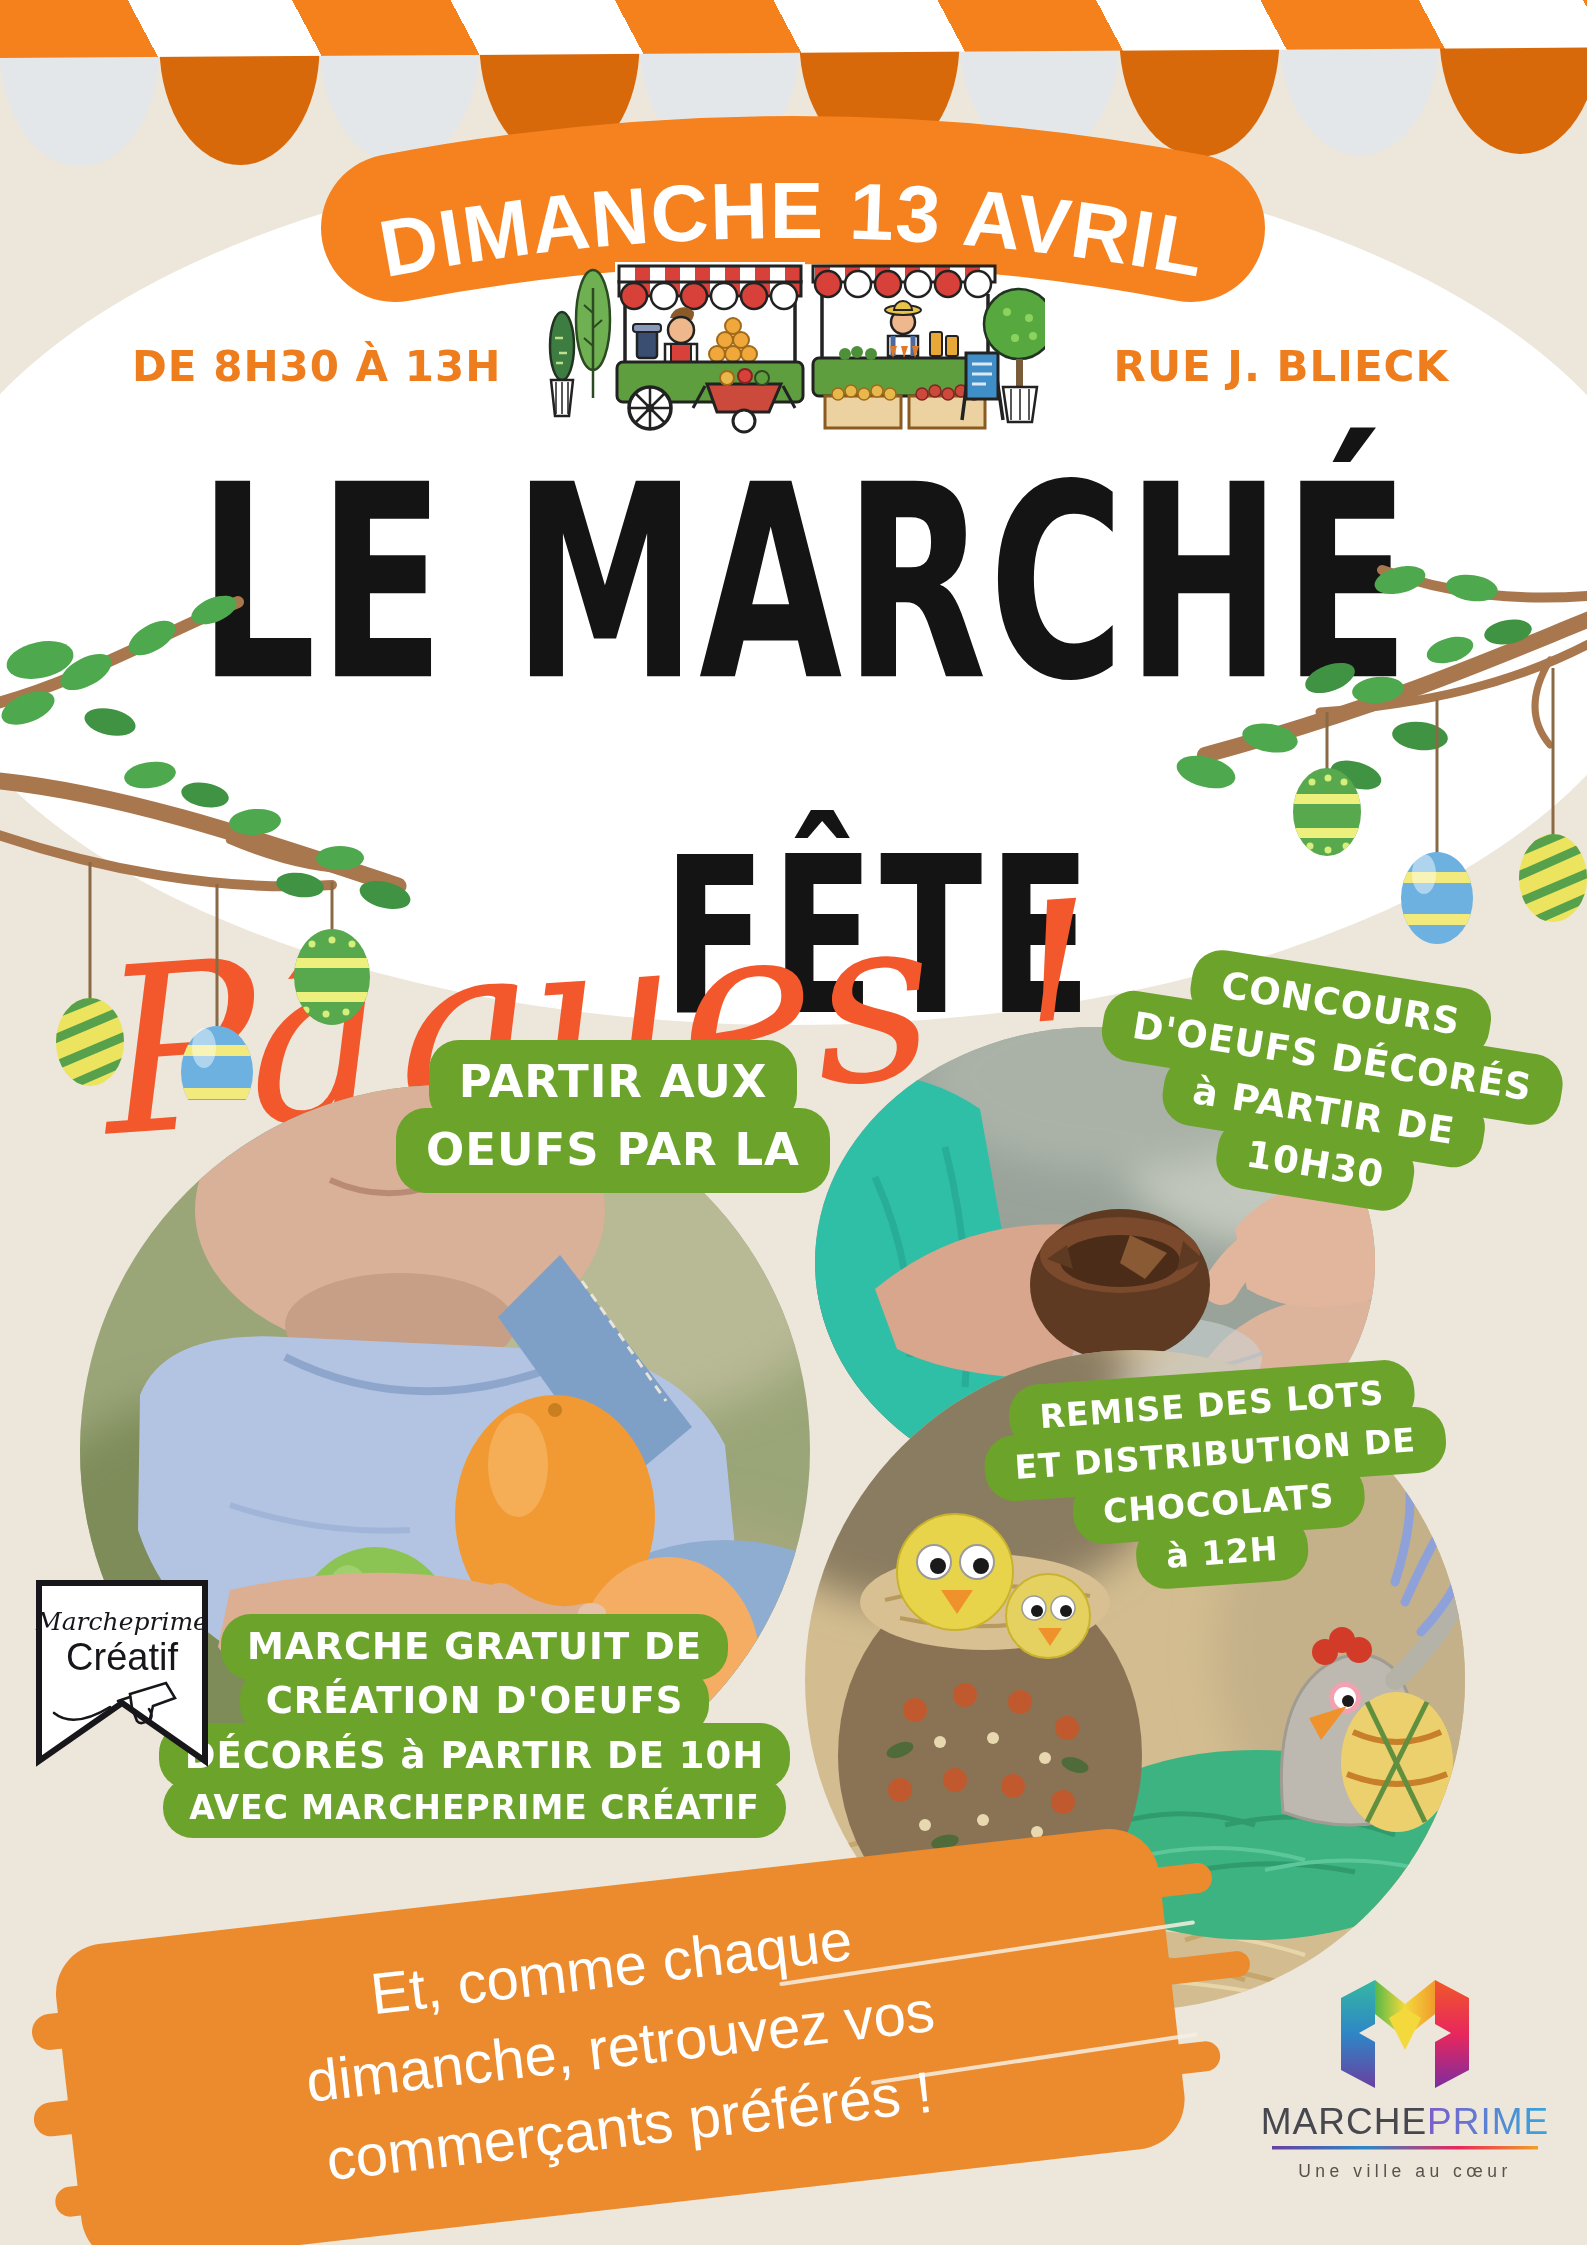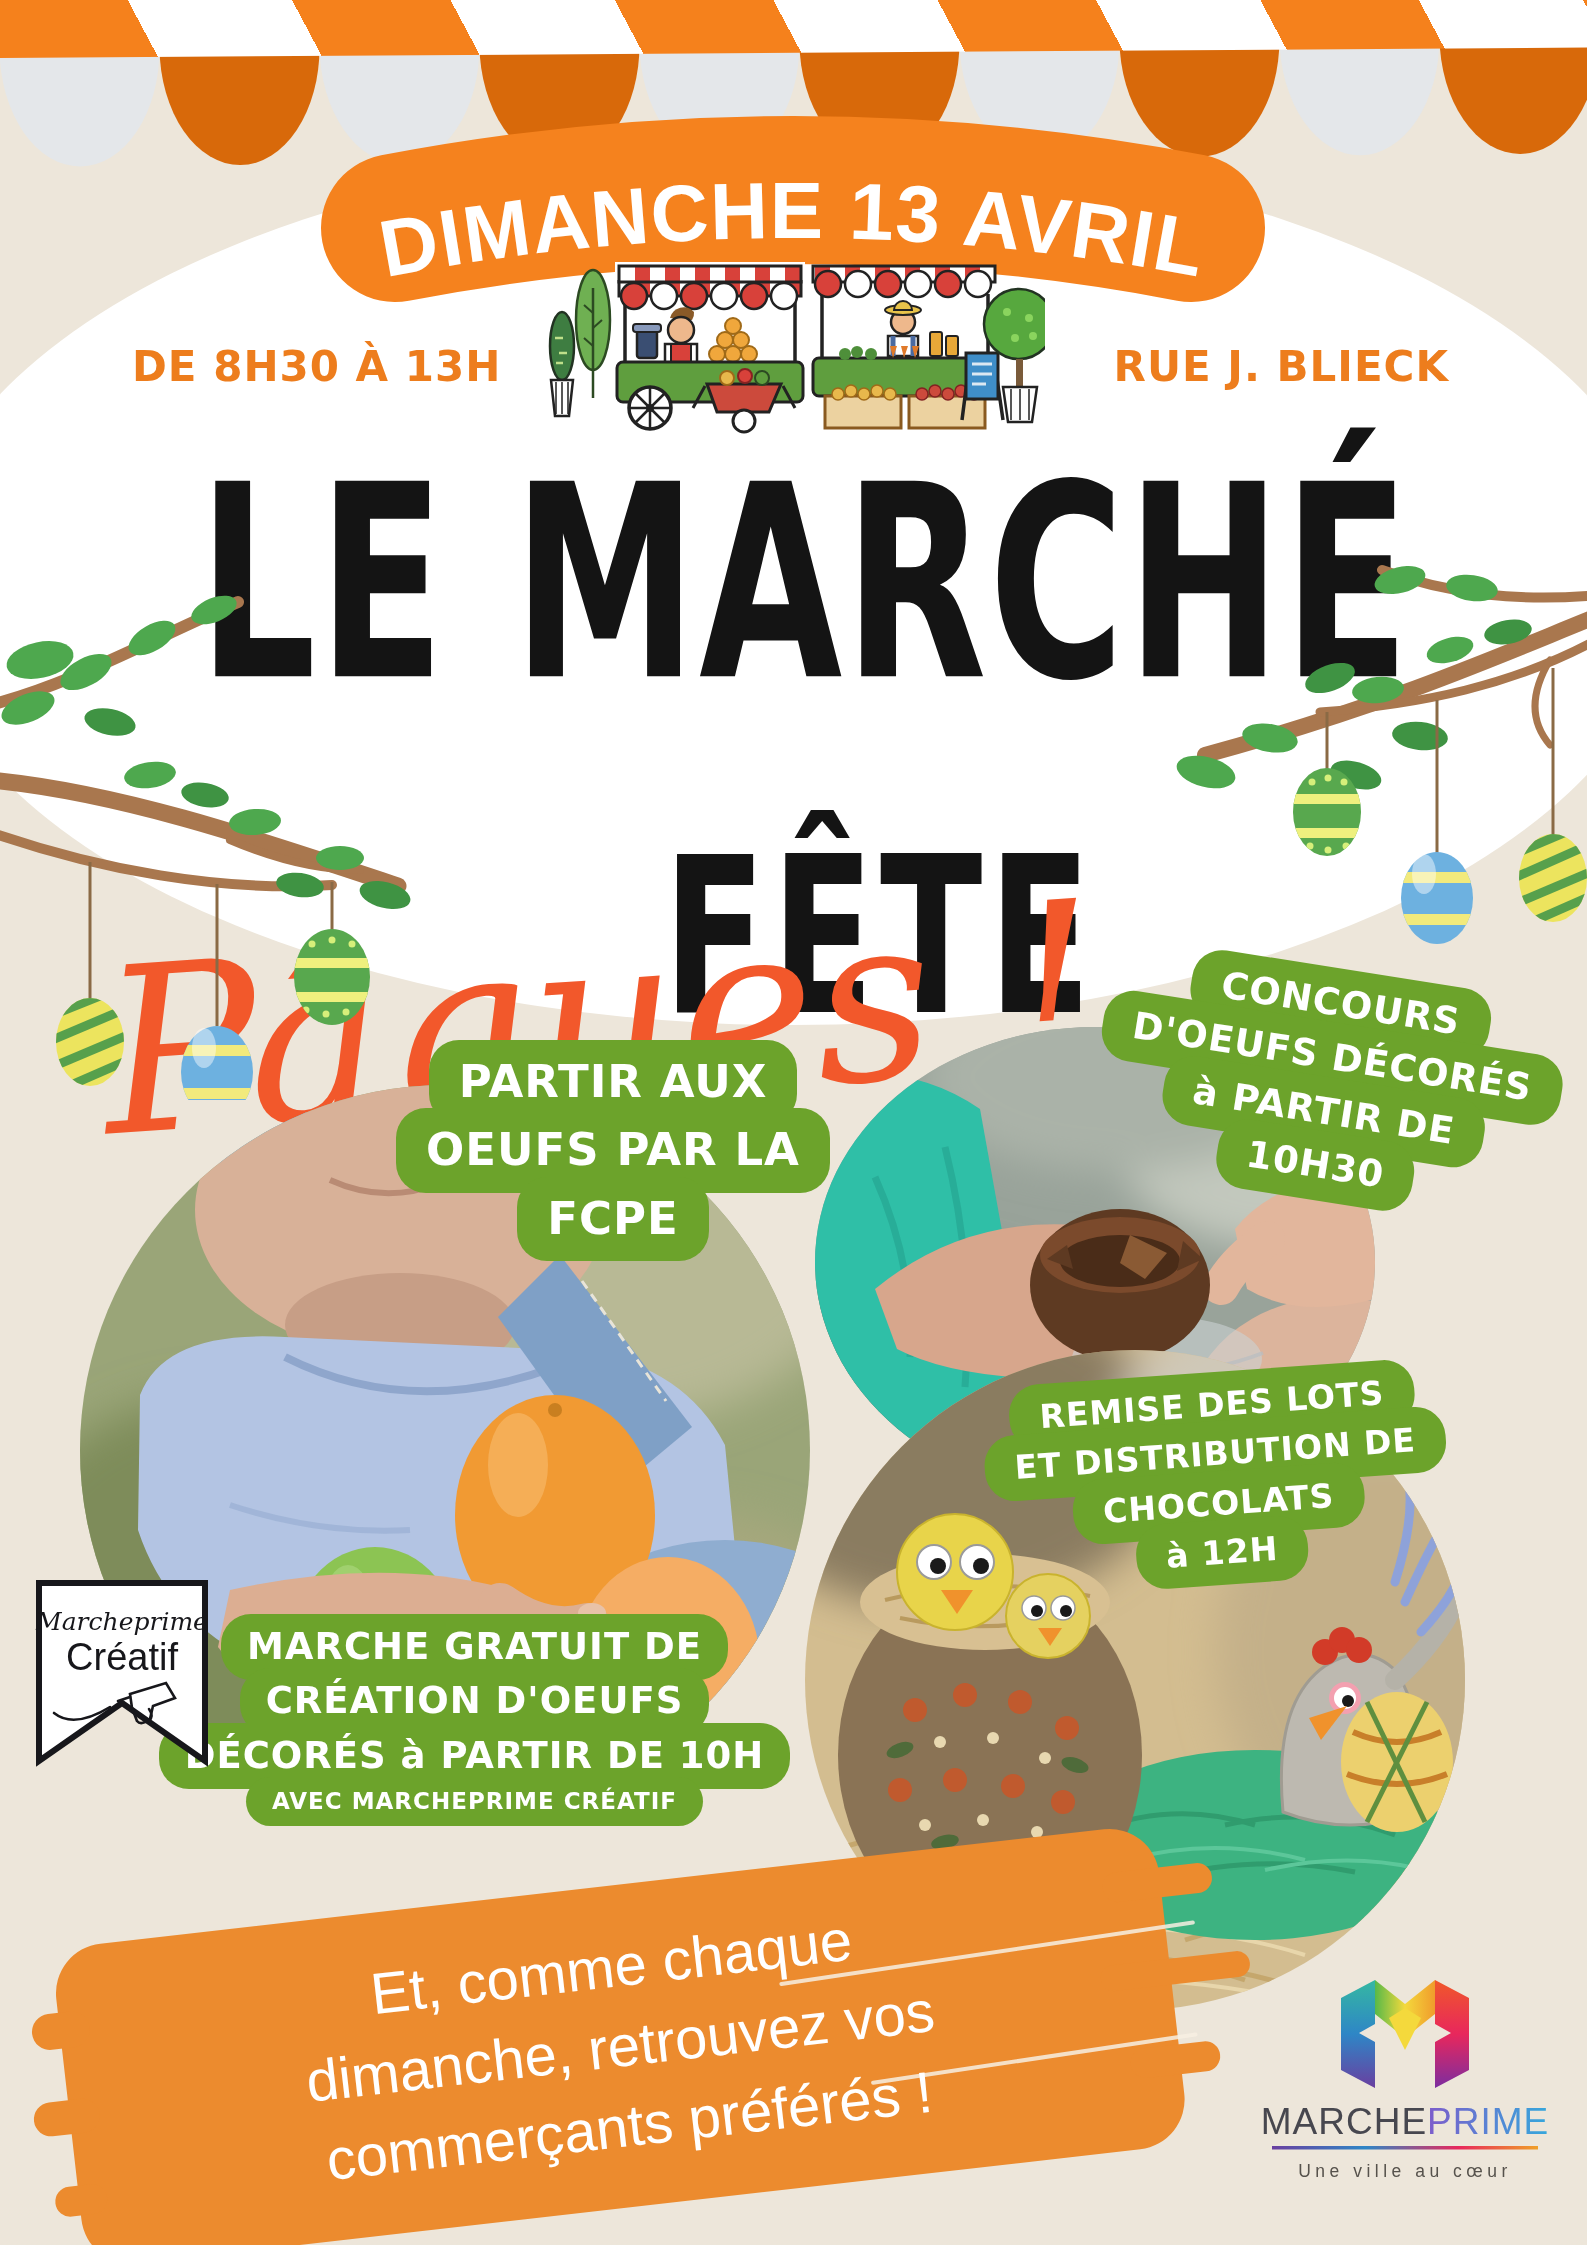--- a/index.html
+++ b/index.html
@@ -44,21 +44,21 @@
                border-radius:30px;padding:12px 30px;margin-top:-16px;letter-spacing:1px;line-height:1.25;}
   .badge .line:first-child{margin-top:0;}
   .badge-chasse{left:398px;top:1040px;width:430px;}
   .badge-chasse .line{font-size:45px;padding:14px 30px;}
   .badge-concours{left:1108px;top:968px;width:440px;transform:rotate(9deg);}
   .badge-concours .line{font-size:37px;}
   .badge-remise{left:992px;top:1372px;width:450px;transform:rotate(-4deg);}
   .badge-remise .line{font-size:33px;}
   .badge-atelier{left:142px;top:1614px;width:665px;}
   .badge-atelier .line{font-size:37px;padding:10px 26px;margin-top:-12px;}
-  .badge-atelier .line:nth-child(4){font-size:23px;}
+  .badge-atelier .line:nth-child(4){font-size:33px;}
 
   
   .pennant{left:34px;top:1578px;width:176px;height:196px;}
   .pennant .script-name{font-family:"DejaVu Serif",serif;font-style:italic;}
 
   
   .brush-banner{position:absolute;left:66px;top:1898px;width:1110px;height:322px;
                 transform:rotate(-6.5deg);transform-origin:40% 50%;}
   .brush-core{position:absolute;inset:0;background:#EC8B2E;border-radius:50px;}
   .tip{position:absolute;background:#EC8B2E;border-radius:22px;}
@@ -545,21 +545,20 @@
         <path d="M600 252 Q 632 180 660 142"></path>
           <path d="M616 282 Q 662 232 660 196"></path>
           <path d="M590 232 Q 612 162 602 122"></path>
       </g>
     </svg>
   </div>
 
   <div class="badge badge-chasse">
     <div class="line">PARTIR AUX</div>
     <div class="line">OEUFS PAR LA</div>
-    <div class="line">FCPE</div>
   </div>
 
   <div class="badge badge-concours">
     <div class="line">CONCOURS</div>
     <div class="line">D'OEUFS DÉCORÉS</div>
     <div class="line">à PARTIR DE</div>
     <div class="line">10H30</div>
   </div>
 
   <div class="badge badge-remise">

